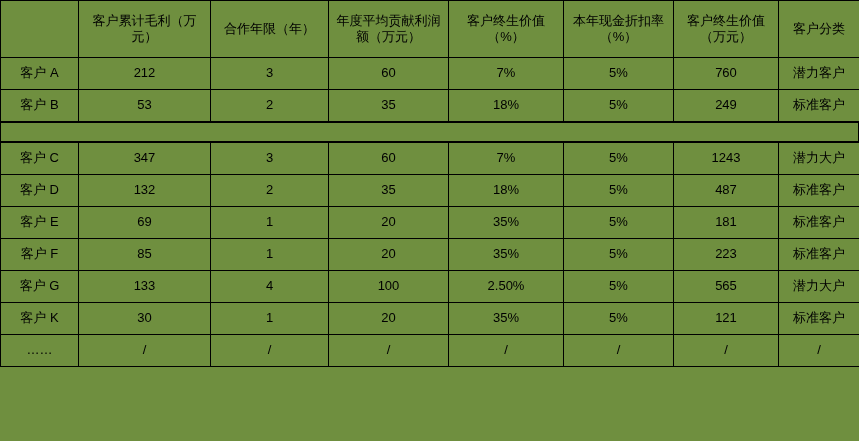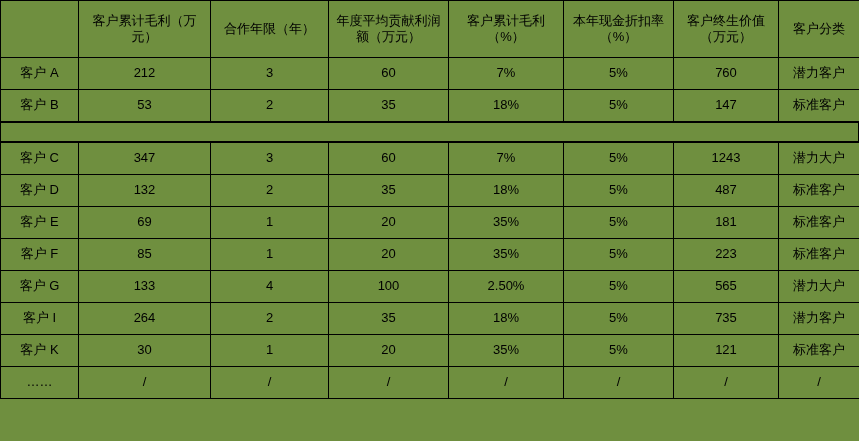--- a/index.html
+++ b/index.html
@@ -84,21 +84,21 @@
         <col class="c5">
         <col class="c6">
         <col class="c7">
     </colgroup>
     <thead>
       <tr>
         <td class="first"></td>
         <td>客户累计毛利（万元）</td>
         <td>合作年限（年）</td>
         <td>年度平均贡献利润额（万元）</td>
-        <td>客户累计毛利（%）</td>
+        <td>客户终生价值（%）</td>
         <td>本年现金折扣率（%）</td>
         <td>客户终生价值（万元）</td>
         <td>客户分类</td>
       </tr>
     </thead>
     <tbody>
       <tr>
         <td class="label">客户 A</td>
         <td>212</td>
         <td>3</td>
@@ -108,21 +108,21 @@
         <td>760</td>
         <td>潜力客户</td>
       </tr>
       <tr>
         <td class="label">客户 B</td>
         <td>53</td>
         <td>2</td>
         <td>35</td>
         <td>18%</td>
         <td>5%</td>
-        <td>147</td>
+        <td>249</td>
         <td>标准客户</td>
       </tr>
     </tbody>
   </table>
 
   <table class="grid">
     <colgroup>
         <col>
       </colgroup>
     <tbody>
@@ -188,30 +188,20 @@
         <td class="label">客户 G</td>
         <td>133</td>
         <td>4</td>
         <td>100</td>
         <td>2.50%</td>
         <td>5%</td>
         <td>565</td>
         <td>潜力大户</td>
       </tr>
       <tr>
-        <td class="label">客户 I</td>
-        <td>264</td>
-        <td>2</td>
-        <td>35</td>
-        <td>18%</td>
-        <td>5%</td>
-        <td>735</td>
-        <td>潜力客户</td>
-      </tr>
-      <tr>
         <td class="label">客户 K</td>
         <td>30</td>
         <td>1</td>
         <td>20</td>
         <td>35%</td>
         <td>5%</td>
         <td>121</td>
         <td>标准客户</td>
       </tr>
       <tr>

